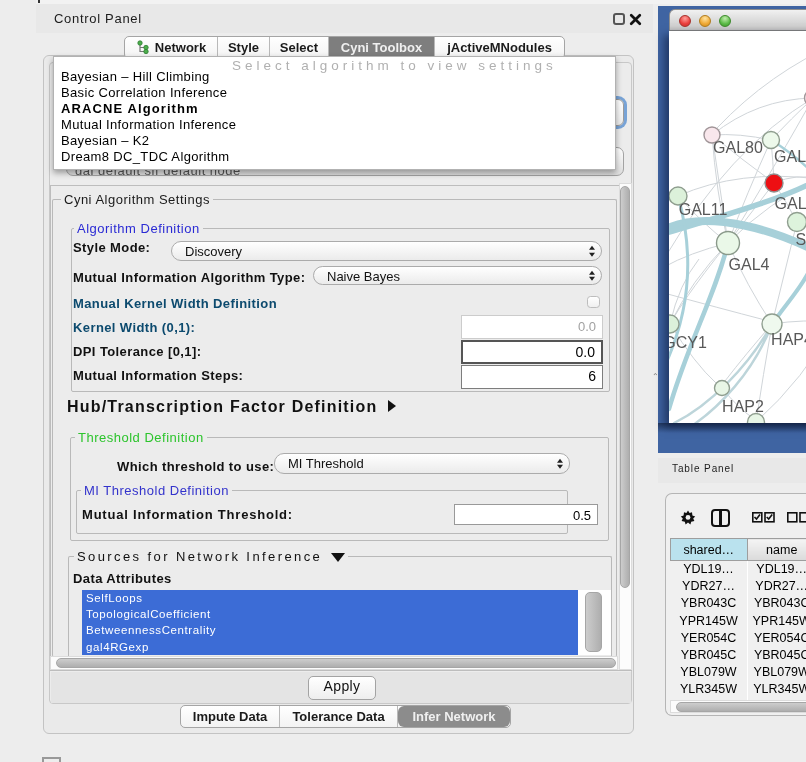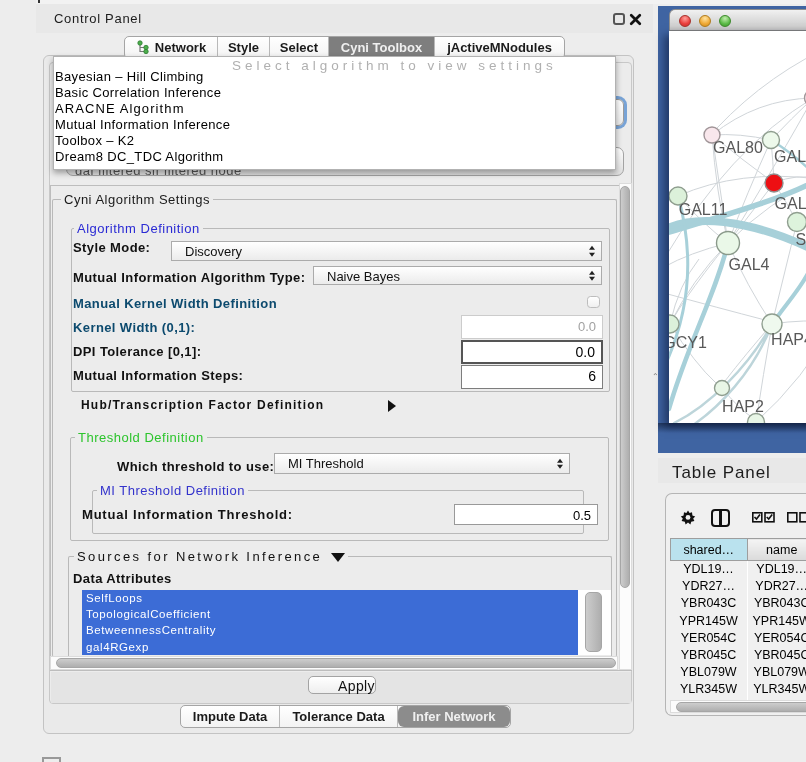--- a/index.html
+++ b/index.html
@@ -31,21 +31,21 @@
 
 
 .grp { position:absolute; border:1px solid #b9b9b9; border-radius:2px; }
 .grp .lbl { position:absolute; top:-8px; left:4px; background:#ececec; padding:0 3px;
   font-size:13px; line-height:15px; letter-spacing:0.5px; }
 
 .blab { font-size:13px; font-weight:bold; color:#111; position:absolute; letter-spacing:0.4px; }
 .glab { font-size:13px; font-weight:bold; color:#0c4a6e; position:absolute; letter-spacing:0.4px; }
 
 
-.combo { position:absolute; border:1px solid #ababab; border-radius:0;
+.combo { position:absolute; border:1px solid #ababab; border-radius:10px;
   background:linear-gradient(#ffffff,#ebebeb); font-size:13px; color:#111; }
 .combo .tx { position:absolute; left:13px; top:2px; }
 .combo .ar { position:absolute; right:6px; top:50%; transform:translateY(-50%);
   display:flex; flex-direction:column; align-items:center; }
 .ar .up { width:0; height:0; border-left:3.5px solid transparent; border-right:3.5px solid transparent;
   border-bottom:4.5px solid #222; margin-bottom:2.5px; }
 .ar .dn { width:0; height:0; border-left:3.5px solid transparent; border-right:3.5px solid transparent;
   border-top:4.5px solid #222; }
 
 .tfield { position:absolute; background:#ffffff; border:1px solid #989898;
@@ -55,21 +55,21 @@
 .sbtrack { position:absolute; background:#fcfcfc; border:1px solid #dcdcdc; }
 .sbthumbv { position:absolute; border-radius:5px; border:1px solid #a6a6a6;
   background:linear-gradient(90deg,#cdcdcd,#aeaeae); }
 .sbthumbh { position:absolute; border-radius:5px; border:1px solid #a6a6a6;
   background:linear-gradient(#cdcdcd,#aeaeae); }
 
 
 #popup { left:17px; top:56px; width:563px; height:114px; background:#ffffff;
   border:1px solid #b2b2b2; box-shadow:0 3px 6px rgba(0,0,0,0.35); }
 #popup .hint { padding-left:178px; color:#b0b0b0; font-size:13.5px; height:12px; padding-top:2px; letter-spacing:4px; line-height:13px; }
-#popup .it { font-size:13px; color:#000; height:16.1px; padding-left:1px; line-height:16.1px; letter-spacing:0.35px; }
+#popup .it { font-size:13px; color:#000; height:16.1px; padding-left:7px; line-height:16.1px; letter-spacing:0.35px; }
 
 
 #bluezone { left:622px; top:6px; width:184px; height:447px; background:#3f64a2; }
 #netwin-title { left:633px; top:9px; width:173px; height:22px;
   background:linear-gradient(#f1f1f1,#cfcfcf 80%,#bfbfbf); border:1px solid #8e8e8e; border-bottom:1px solid #7f7f7f;
   border-radius:6px 0 0 0; }
 .tl { position:absolute; top:15px; width:12px; height:12px; border-radius:50%; }
 #netcanvas { left:633px; top:31px; width:173px; height:392px; background:#ffffff; box-shadow:-5px 4px 8px rgba(5,15,45,0.5); }
 #undershadow { left:622px; top:423px; width:184px; height:10px;
   background:linear-gradient(rgba(10,20,40,0.55),rgba(10,20,40,0)); }
@@ -108,21 +108,21 @@
       </svg>
       Network</div>
     <div class="s" style="width:52px">Style</div>
     <div class="s" style="width:59px">Select</div>
     <div class="s sel" style="width:106px">Cyni Toolbox</div>
     <div class="s" style="width:129px">jActiveMNodules</div>
   </div>
 
   <div class="abs" style="left:420px;top:99px;width:168px;height:27px;border:1px solid #9a9a9a;border-radius:6px;background:linear-gradient(#fff,#ececec);box-shadow:0 0 0 3px rgba(100,150,210,0.85)"></div>
   <div class="abs" style="left:30px;top:147px;width:558px;height:29px;border:1px solid #a3a3a3;border-radius:7px;background:linear-gradient(#ffffff,#dedede);overflow:hidden">
-      <span style="position:absolute;left:8px;top:15px;font-size:13px;color:#555;letter-spacing:0.5px">gal filtered sif filtered node</span>
+      <span style="position:absolute;left:8px;top:15px;font-size:13px;color:#555;letter-spacing:0.5px">gal default sif default node</span>
     </div>
 
   <div class="abs" style="left:14px;top:185px;width:582px;height:486px;border:1px solid #bdbdbd;background:#ececec"></div>
 
   <div class="grp" style="left:16px;top:199px;width:565px;height:458px;border-bottom:none">
     <span class="lbl" style="color:#1a1a1a;left:8px">Cyni Algorithm Settings</span>
   </div>
 
   <div class="grp" style="left:35px;top:228px;width:539px;height:164px">
     <span class="lbl" style="color:#2a2ad4;left:2px">Algorithm Definition</span>
@@ -145,35 +145,35 @@
     </div>
   <span class="glab" style="left:37px;top:296px">Manual Kernel Width Definition</span>
   <div class="abs" style="left:551px;top:296px;width:13px;height:12px;border:1px solid #bdbdbd;border-radius:3.5px;background:linear-gradient(#ffffff,#f0f0f0)"></div>
   <span class="glab" style="left:37px;top:320px">Kernel Width (0,1):</span>
   <div class="tfield" style="left:425px;top:315px;width:142px;height:24px;border-color:#cccccc;color:#a2a2a2">0.0</div>
   <span class="blab" style="left:37px;top:344px">DPI Tolerance [0,1]:</span>
   <div class="tfield" style="left:425px;top:340px;width:142px;height:24px;border:2px solid #555;font-size:14px;padding-top:2px">0.0</div>
   <span class="blab" style="left:37px;top:368px">Mutual Information Steps:</span>
   <div class="tfield" style="left:425px;top:365px;width:142px;height:24px;border-color:#7d7d7d;font-size:14px;padding-top:2px">6</div>
 
-  <span class="blab" style="left:45px;top:398px;font-size:12px;letter-spacing:1.2px">Hub/Transcription Factor Definition</span>
+  <span class="blab" style="left:31px;top:398px;font-size:16px;letter-spacing:1.2px">Hub/Transcription Factor Definition</span>
   <div class="abs" style="left:352px;top:400px;width:0;height:0;border-top:6px solid transparent;border-bottom:6px solid transparent;border-left:8px solid #111"></div>
 
   <div class="grp" style="left:34px;top:437px;width:539px;height:104px">
     <span class="lbl" style="color:#2cc42c">Threshold Definition</span>
   </div>
   <span class="blab" style="left:81px;top:459px">Which threshold to use:</span>
   <div class="combo" style="left:238px;top:453px;width:296px;height:21px">
       <span class="tx">MI Threshold</span>
     <span class="ar">
         <span class="up"></span>
         <span class="dn"></span>
       </span>
     </div>
-  <div class="grp" style="left:56px;top:490px;width:492px;height:44px">
+  <div class="grp" style="left:40px;top:490px;width:492px;height:44px">
     <span class="lbl" style="color:#3333cc;background:#ececec">MI Threshold Definition</span>
   </div>
   <span class="blab" style="left:46px;top:507px;letter-spacing:0.8px">Mutual Information Threshold:</span>
   <div class="tfield" style="left:418px;top:504px;width:144px;height:21px;border-color:#999">0.5</div>
 
   <div class="grp" style="left:32px;top:556px;width:544px;height:110px;border-bottom:none">
     <span class="lbl" style="color:#111;white-space:nowrap;letter-spacing:2.4px;left:5px">Sources for Network Inference <span style="display:inline-block;width:0;height:0;border-left:7px solid transparent;border-right:7px solid transparent;border-top:9px solid #111;vertical-align:-1px;margin-left:3px"></span></span>
   </div>
   <span class="blab" style="left:37px;top:571px;font-size:13px">Data Attributes</span>
   <div class="abs" style="left:46px;top:590px;width:529px;height:65px;background:#fff"></div>
@@ -189,27 +189,27 @@
   <div class="sbthumbv abs" style="left:584px;top:186px;width:10px;height:402px"></div>
   <div class="sbtrack abs" style="left:14px;top:656px;width:568px;height:14px"></div>
   <div class="sbthumbh abs" style="left:20px;top:658px;width:560px;height:10px"></div>
 
   <div class="abs" style="left:15px;top:672px;width:580px;height:31px;background:#e4e4e4"></div>
 
   <div class="abs" id="popup">
     <div class="hint">Select algorithm to view settings</div>
     <div class="it">Bayesian – Hill Climbing</div>
     <div class="it">Basic Correlation Inference</div>
-    <div class="it" style="font-weight:normal;letter-spacing:1.1px">ARACNE Algorithm</div>
+    <div class="it" style="font-weight:bold;letter-spacing:1.1px">ARACNE Algorithm</div>
     <div class="it">Mutual Information Inference</div>
-    <div class="it">Toolbox – K2</div>
+    <div class="it">Bayesian – K2</div>
     <div class="it">Dream8 DC_TDC Algorithm</div>
   </div>
 
-  <div class="abs" style="left:272px;top:676px;width:68px;height:18px;border:1px solid #a3a3a3;border-radius:5px;background:linear-gradient(#ffffff,#eeeeee);text-align:right;font-size:14px;line-height:18px;color:#111;letter-spacing:0.4px">Apply</div>
+  <div class="abs" style="left:272px;top:676px;width:68px;height:24px;border:1px solid #a3a3a3;border-radius:5px;background:linear-gradient(#ffffff,#eeeeee);text-align:center;font-size:14px;line-height:18px;color:#111;letter-spacing:0.4px">Apply</div>
   <div class="abs seg" id="bottabs">
     <div class="s" style="width:99px">Impute Data</div>
     <div class="s" style="width:118px">Tolerance Data</div>
     <div class="s sel" style="width:112px">Infer Network</div>
   </div>
   <div class="abs" style="left:6px;top:757px;width:19px;height:8px;border:2px solid #999;background:#ededed"></div>
   <div class="abs" style="left:616px;top:372px;width:5px;height:6px;color:#777;font-size:8px">⌃</div>
 
   <div class="abs" id="bluezone"></div>
   <div class="abs" id="undershadow"></div>
@@ -294,21 +294,21 @@
         <text x="80" y="239">GAL4</text>
         <text x="123" y="314">HAP4</text>
         <text x="165" y="315" text-anchor="start">YPL</text>
         <text x="16" y="317">GCY1</text>
         <text x="74" y="381">HAP2</text>
       </g>
     </svg>
   </div>
 
   <div class="abs" id="tp-bar">
-      <span style="position:absolute;left:14px;top:5px;font-size:17px;color:#1c1c1c;letter-spacing:0.9px">Table Panel</span>
+      <span style="position:absolute;left:14px;top:5px;font-size:10px;color:#1c1c1c;letter-spacing:0.9px">Table Panel</span>
     </div>
   <div class="abs" id="tablewin"></div>
 
   <svg class="abs" style="left:644px;top:509px" width="16" height="16" viewBox="0 0 20 20">
     <path d="M10 2 L12 5 L15 4 L15.5 8 L19 9.5 L16.5 12 L18 15 L14 16 L13 19.5 L10 17 L7 19.5 L6 16 L2 15 L3.5 12 L1 9.5 L4.5 8 L5 4 L8 5 Z" fill="#111"></path>
     <circle cx="10" cy="10.5" r="3" fill="#f0f0f0"></circle>
   </svg>
   <div class="abs" style="left:675px;top:509px;width:19px;height:18px;border:2.5px solid #111;border-radius:4px"></div>
   <div class="abs" style="left:683px;top:509px;width:2.5px;height:18px;background:#111"></div>
   <svg class="abs" style="left:716px;top:512px" width="23" height="11" viewBox="0 0 23 11">

